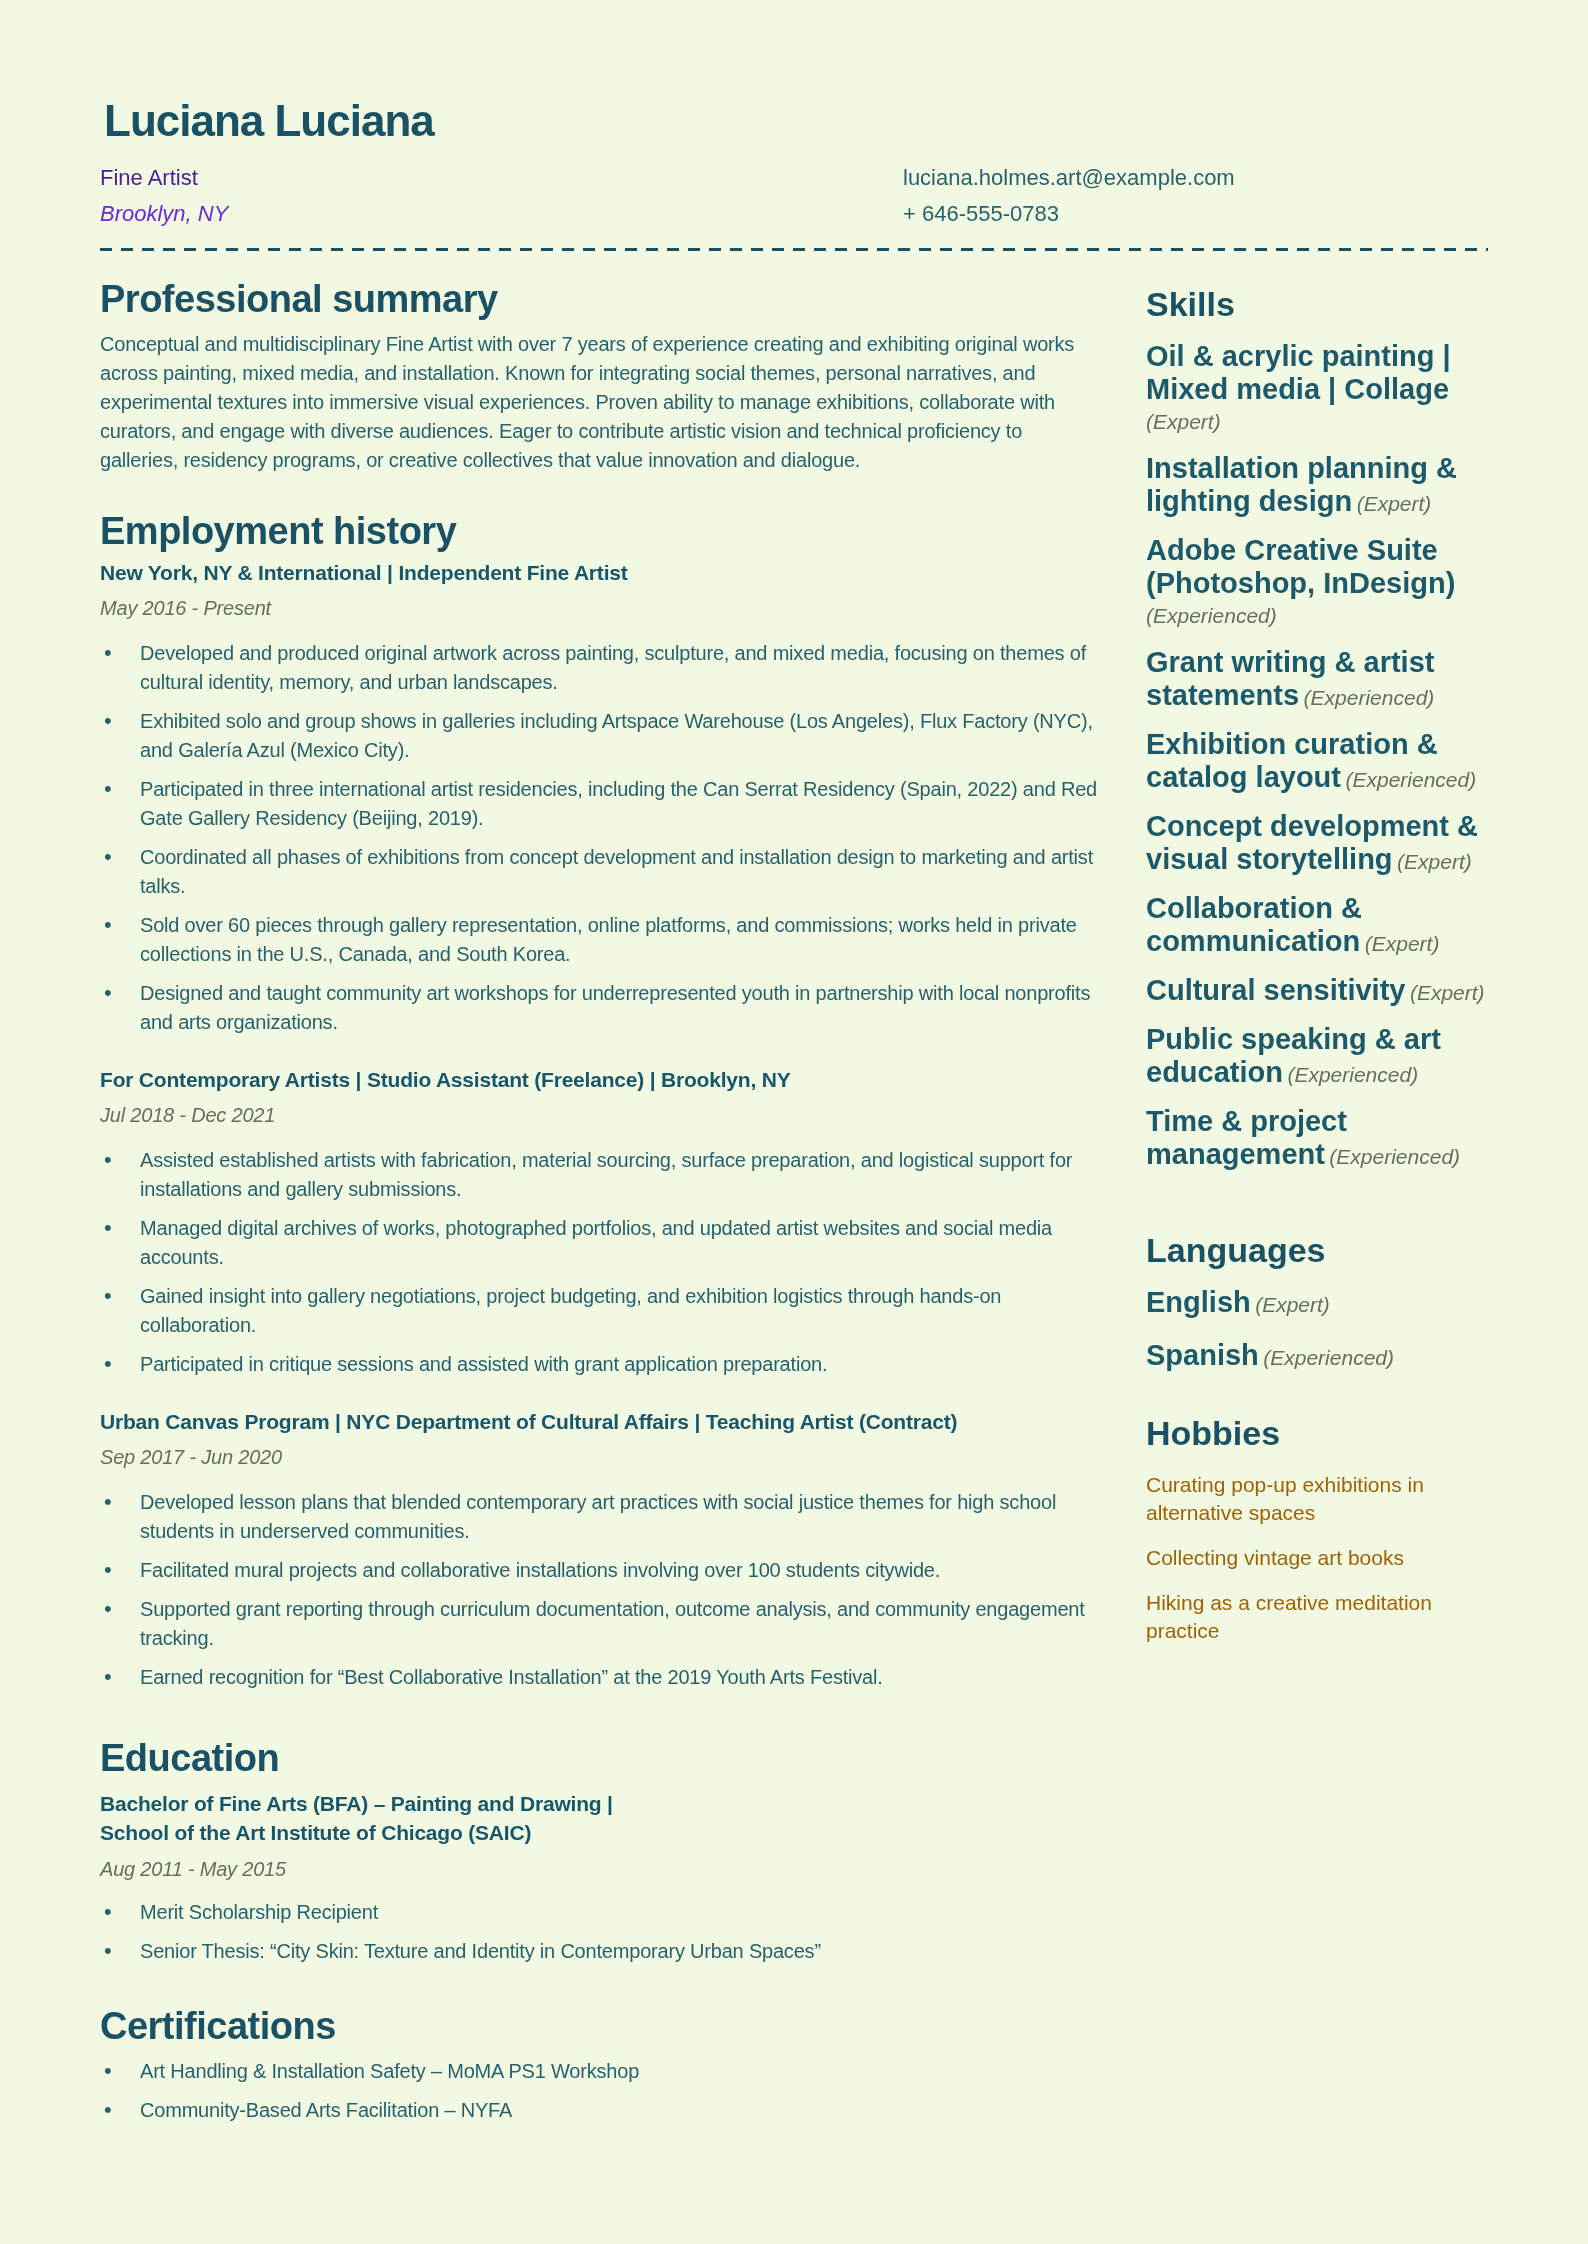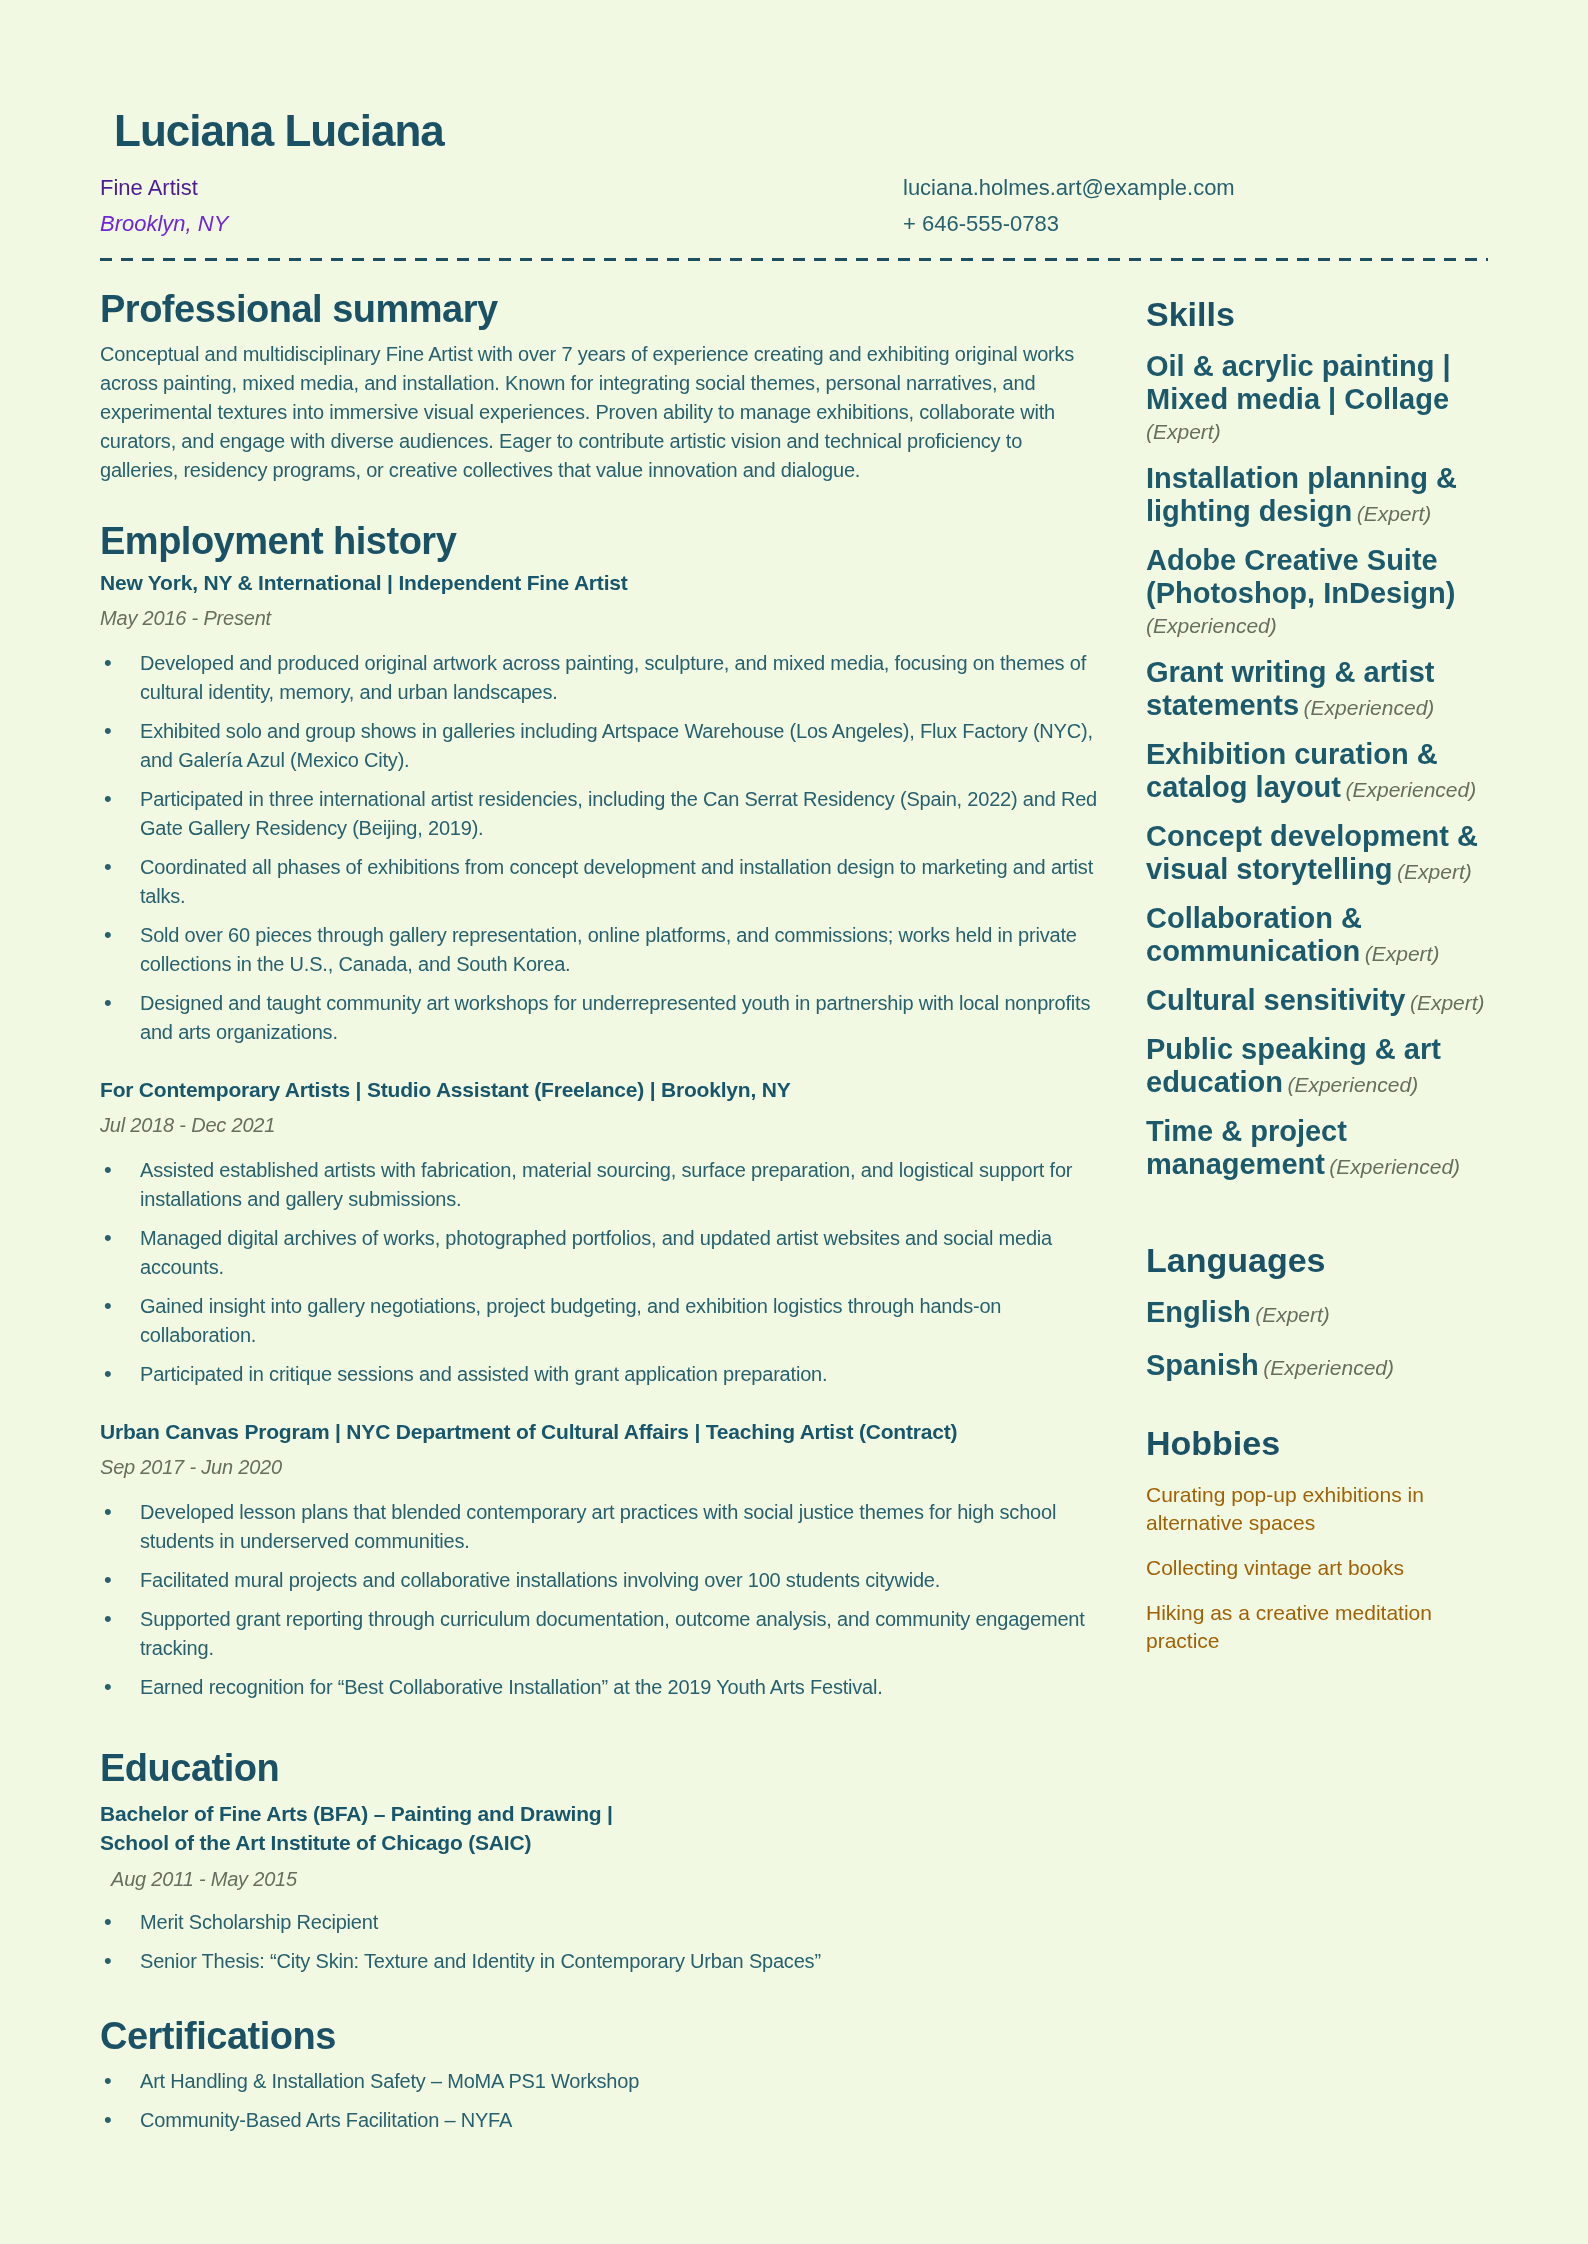--- a/index.html
+++ b/index.html
@@ -5,21 +5,21 @@
   html,body { margin:0; padding:0; background:#e8e8e8; }
   .page {
     width:1588px; height:2244px; margin:0 auto; box-sizing:border-box;
     background:#f2f9e2; overflow:hidden;
     padding:92px 100px 0 100px;
     font-family:"Liberation Sans","DejaVu Sans",sans-serif;
     color:#27616e;
   }
   
   h1 {
-    margin:14px; font-size:44px; font-weight:bold; letter-spacing:-1px;
+    margin:4px; font-size:44px; font-weight:bold; letter-spacing:-1px;
     color:#1a5164;
   }
   .header-row { display:flex; margin-top:14px; font-size:22px; line-height:36px; }
   .header-right { margin-left:auto; width:585px; }
   .prof-title { color:#4c1d95; }
   .location { color:#6d28d9; font-style:italic; }
   .email,.phone { color:#27616e; }
   .divider {
     height:3px; margin-top:16px;
     background:repeating-linear-gradient(to right,#1d5162 0 12px,transparent 12px 21px);
@@ -42,21 +42,21 @@
     letter-spacing:-0.2px; color:#17566b;
   }
   .dates { font-style:italic; color:#666e5e; margin:7px 0 16px 0; font-size:20px; }
   ul { margin:0; padding:0; list-style:none; }
   li { position:relative; padding-left:40px; margin-bottom:10px; }
   li::before {
     content:"\2022"; position:absolute; left:4px; top:-1px;
     color:#27616e; font-size:22px;
   }
   .education { margin-top:52px; }
-  .education .dates { margin:8px 0 14px 11px; }
+  .education .dates { margin:8px 0 14px 0; }
   .certifications { margin-top:46px; }
   
   .skill, .language { margin-bottom:16px; line-height:28px; }
   .language { margin-bottom:20px; }
   .skill-name, .language-name { font-weight:bold; font-size:29px; color:#1c5a6b; }
   .skill-level, .language-level { font-style:italic; font-size:21px; color:#666e5e;margin-top:19px; }
   .languages-section { margin-top:58px; }
   .hobbies-section { margin-top:40px; }
   .hobby { font-size:21px; line-height:28px; margin-bottom:17px; color:#a16207; }
 </style>

